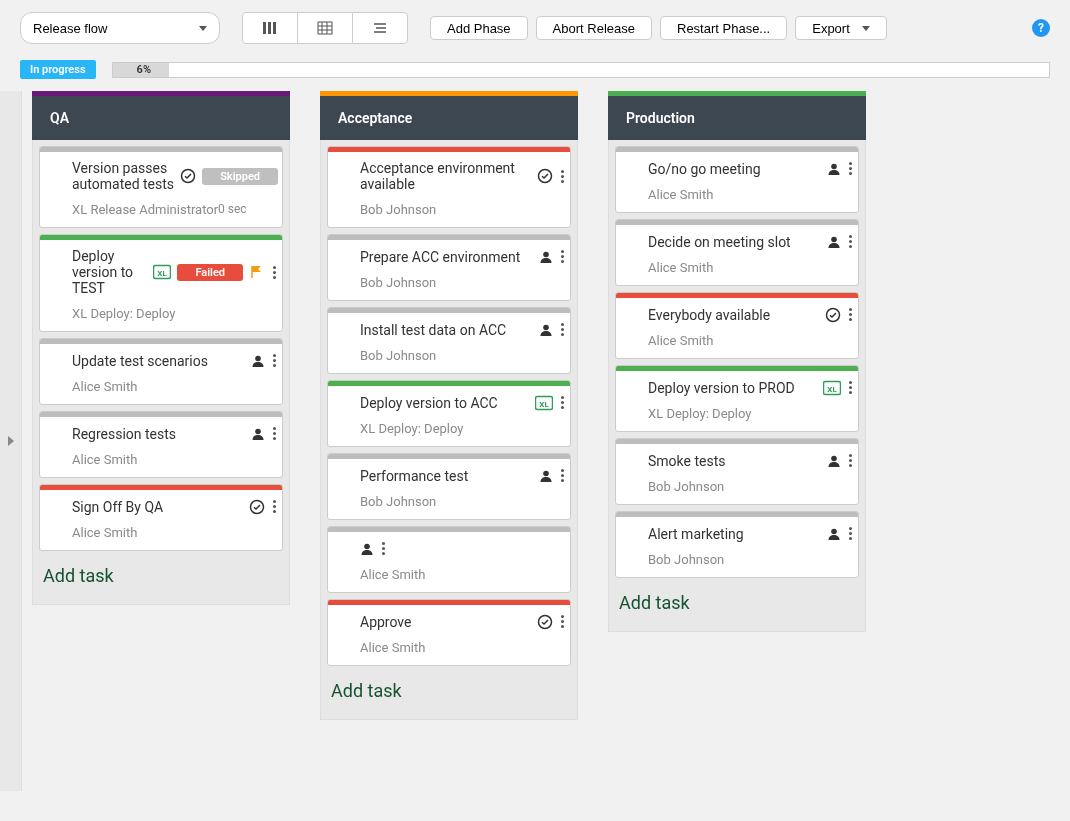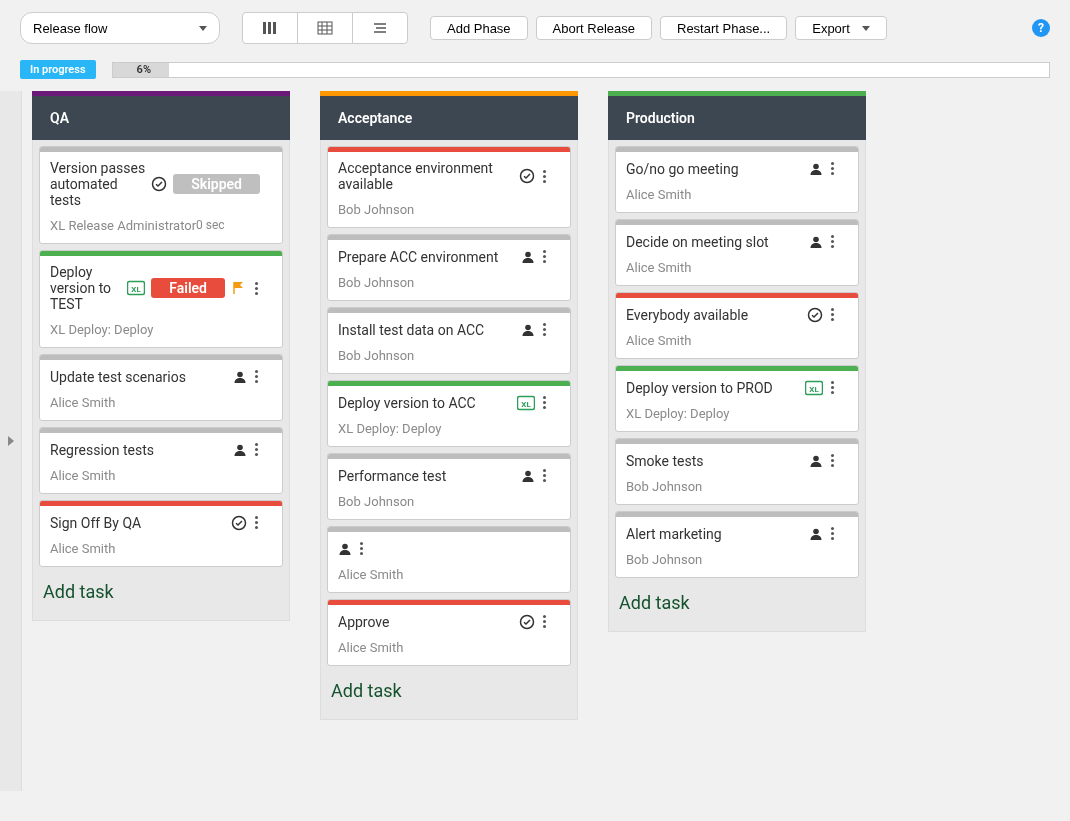--- a/index.html
+++ b/index.html
@@ -56,26 +56,26 @@
     .board { display: flex; gap: 30px; padding: 0 10px 20px 10px; overflow-x: auto; flex: 1; }
     .phase-column { width: 258px; flex-shrink: 0; }
     .phase-topbar { height: 5px; }
     .phase-header {
       background: #3d4751; color: #fff; padding: 14px 18px; font-size: 14px; font-weight: 600;
     }
     .phase-body { background: #e8e8e8; padding: 6px 6px 10px 6px; border-left: 1px solid #ddd; border-right: 1px solid #ddd; border-bottom: 1px solid #ddd; }
     
     .task-card { background: #fff; border: 1px solid #ccc; border-radius: 3px; margin-bottom: 6px; overflow: hidden; cursor: pointer; }
     .task-topbar { height: 5px; }
-    .task-main { padding: 8px 22px 10px 10px; }
+    .task-main { padding: 8px 4px 10px 10px; margin-left: 22px; }
     .task-row1 { display: flex; align-items: center; gap: 6px; }
     .task-title { flex: 1; color: #333; font-size: 14px; }
     .task-assignee { color: #8a8a8a; font-size: 13px; margin-top: 10px; }
     .task-chip {
-      font-size: 14px; padding: 2px 18px; border-radius: 3px; color: #fff; font-weight: 600;
+      font-size: 11px; padding: 2px 18px; border-radius: 3px; color: #fff; font-weight: 600;
     }
     .chip-skipped { background: #bfbfbf; }
     .chip-failed { background: #e74c3c; }
     .right-meta { color: #8a8a8a; font-size: 12px; }
     
     .kebab { display: flex; flex-direction: column; gap: 2px; cursor: pointer; padding: 2px 2px; }
     .kebab span { width: 3px; height: 3px; background: #555; border-radius: 50%; }
     
     .person-icon svg, .gate-icon svg, .xl-icon svg, .flag-icon svg { display: block; }
     

